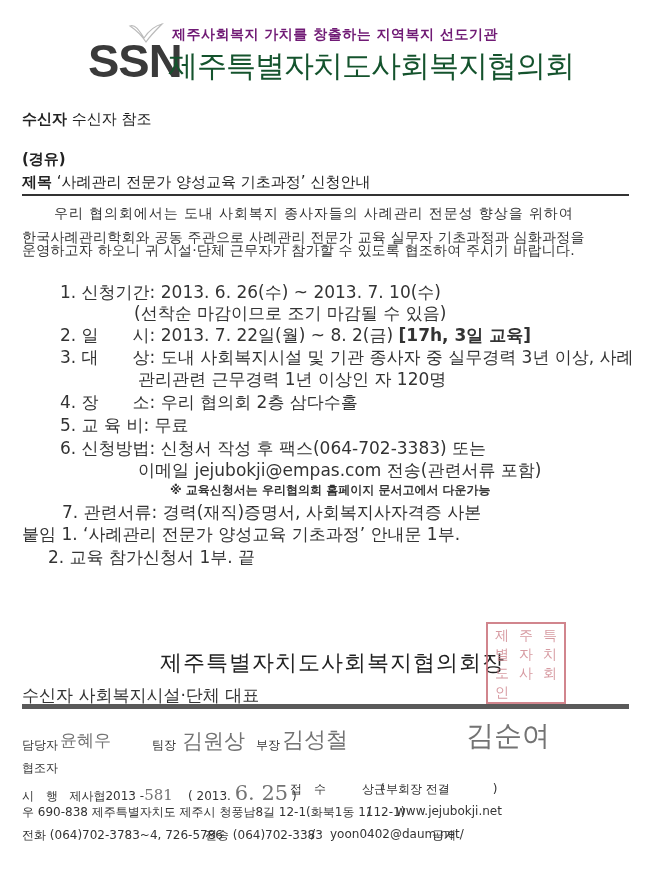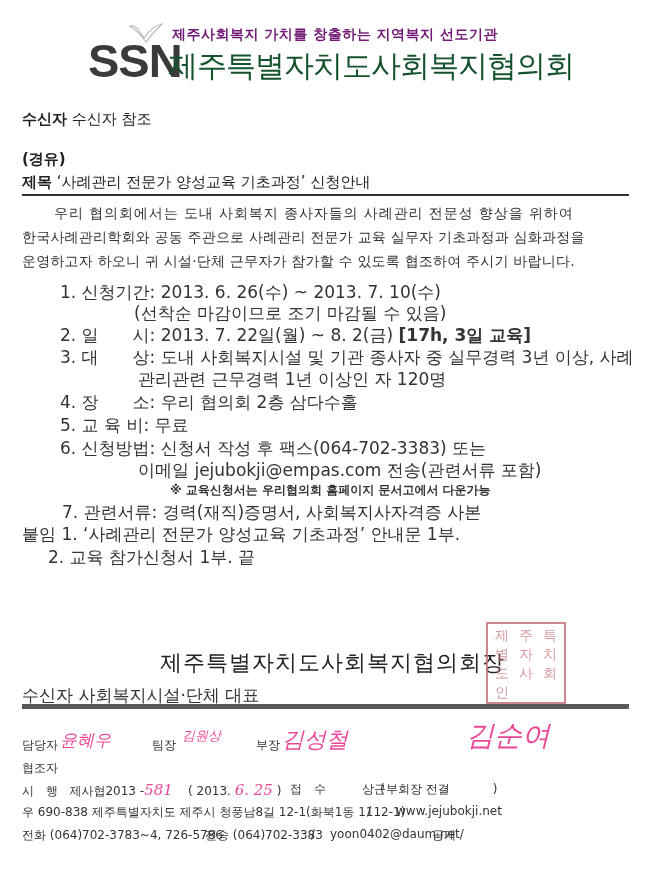--- a/index.html
+++ b/index.html
@@ -23,21 +23,21 @@
   .f13 { font-size:17px; color:#333; }
   .f12 { font-size:12px; color:#333; }
   .rule-title { left:22px; top:194px; width:607px; height:2px; background:#333; }
   .rule-thick { left:22px; top:704px; width:607px; height:5px; background:#5a5a5a; }
   .email-link { color:#333; }
   .stamp {
     left:486px; top:622px; width:80px; height:82px; border:2px solid #c9707a;
     color:#d08a92; font-size:14px; line-height:19px; display:grid;
     grid-template-columns:repeat(3,1fr); text-align:center; opacity:0.85; box-sizing:border-box; padding:2px;
   }
-  .sig { font-family:"DejaVu Serif",serif; font-style:italic; color:#ec4899; }
+  .sig { font-family:"DejaVu Serif",serif; color:#737373; }
   .closing-title { left:160px; top:648px; font-size:22px; color:#222; letter-spacing:1px; }
 </style>
 </head>
 <body>
 
 <svg class="abs logo-bird" viewBox="0 0 36 22">
   <path d="M2 4 C8 2,12 10,16 16 C20 10,26 4,34 2 C28 8,22 14,18 20 C14 14,8 8,2 4Z" fill="none" stroke="#bbb" stroke-width="1.2"></path>
 </svg>
 <div class="abs tagline">제주사회복지 가치를 창출하는 지역복지 선도기관</div>
 <div class="abs logo-ssn">SSN</div>
@@ -49,21 +49,21 @@
 </div>
 <div class="abs f15 label-b" style="left:22px;top:142px;margin-top:8px;">(경유)</div>
 <div class="abs f15" style="left:22px;top:173px;">
   <span class="label-b">제목</span>
   <span>‘사례관리 전문가 양성교육 기초과정’ 신청안내</span>
 </div>
 <div class="abs rule-title"></div>
 
 <div class="abs f14" style="left:54px;top:205px;letter-spacing:0.9px;">우리 협의회에서는 도내 사회복지 종사자들의 사례관리 전문성 향상을 위하여</div>
 <div class="abs f14" style="left:22px;top:229px;letter-spacing:0.2px;">한국사례관리학회와 공동 주관으로 사례관리 전문가 교육 실무자 기초과정과 심화과정을</div>
-<div class="abs f14" style="left:22px;top:253px;letter-spacing:0.2px;">운영하고자 하오니 귀 시설·단체 근무자가 참가할 수 있도록 협조하여 주시기 바랍니다.</div>
+<div class="abs f14" style="left:22px;top:242px;letter-spacing:0.2px;">운영하고자 하오니 귀 시설·단체 근무자가 참가할 수 있도록 협조하여 주시기 바랍니다.</div>
 
 <div class="abs f13" style="left:60px;top:281px;">
   <span>1. 신청기간:</span>
   <span>2013. 6. 26(수) ~ 2013. 7. 10(수)</span>
 </div>
 <div class="abs f13" style="left:134px;top:302px;">(선착순 마감이므로 조기 마감될 수 있음)</div>
 
 <div class="abs f13" style="left:60px;top:324px;">
   <span>2. 일　　시:</span>
   <span>2013. 7. 22일(월) ~ 8. 2(금)</span>
@@ -122,32 +122,32 @@
   <span>인</span>
     <span></span>
     <span></span>
 </div>
 <div class="abs f13" style="left:22px;top:684px;">수신자 사회복지시설·단체 대표</div>
 <div class="abs rule-thick"></div>
 
 <div class="abs f12" style="left:22px;top:737px;">담당자</div>
 <div class="abs sig" style="left:60px;top:729px;font-size:17px;">윤혜우</div>
 <div class="abs f12" style="left:152px;top:737px;">팀장</div>
-<div class="abs sig" style="left:182px;top:727px;font-size:13px;">김원상</div>
+<div class="abs sig" style="left:182px;top:727px;font-size:21px;">김원상</div>
 <div class="abs f12" style="left:256px;top:737px;">부장</div>
 <div class="abs sig" style="left:282px;top:725px;font-size:22px;">김성철</div>
 <div class="abs f12" style="left:362px;top:737px;margin-top:44px;">상근부회장 전결</div>
 <div class="abs sig" style="left:466px;top:717px;font-size:28px;">김순여</div>
 <div class="abs f12" style="left:22px;top:760px;">협조자</div>
 
 <div class="abs f12" style="left:22px;top:781px;">
   <span>시　행</span>&nbsp;&nbsp;
   <span>제사협2013 -</span><span class="sig" style="font-size:15px;">581</span>&nbsp;&nbsp;&nbsp;
   <span>( 2013.</span>
-  <span class="sig" style="font-size:15px;">6. 25</span>
+  <span class="sig" style="font-size:21px;">6. 25</span>
   <span>)</span>
 </div>
 <div class="abs f12" style="left:290px;top:781px;">접　수</div>
 <div class="abs f12" style="left:380px;top:781px;letter-spacing:3px;">(　　　　　　　)</div>
 
 <div class="abs f12" style="left:22px;top:804px;">우 690-838 제주특별자치도 제주시 청풍남8길 12-1(화북1동 1112-1)</div>
 <div class="abs f12" style="left:367px;top:804px;">/</div>
 <div class="abs f12" style="left:396px;top:804px;">www.jejubokji.net</div>
 
 <div class="abs f12" style="left:22px;top:827px;">전화 (064)702-3783~4, 726-5786</div>

